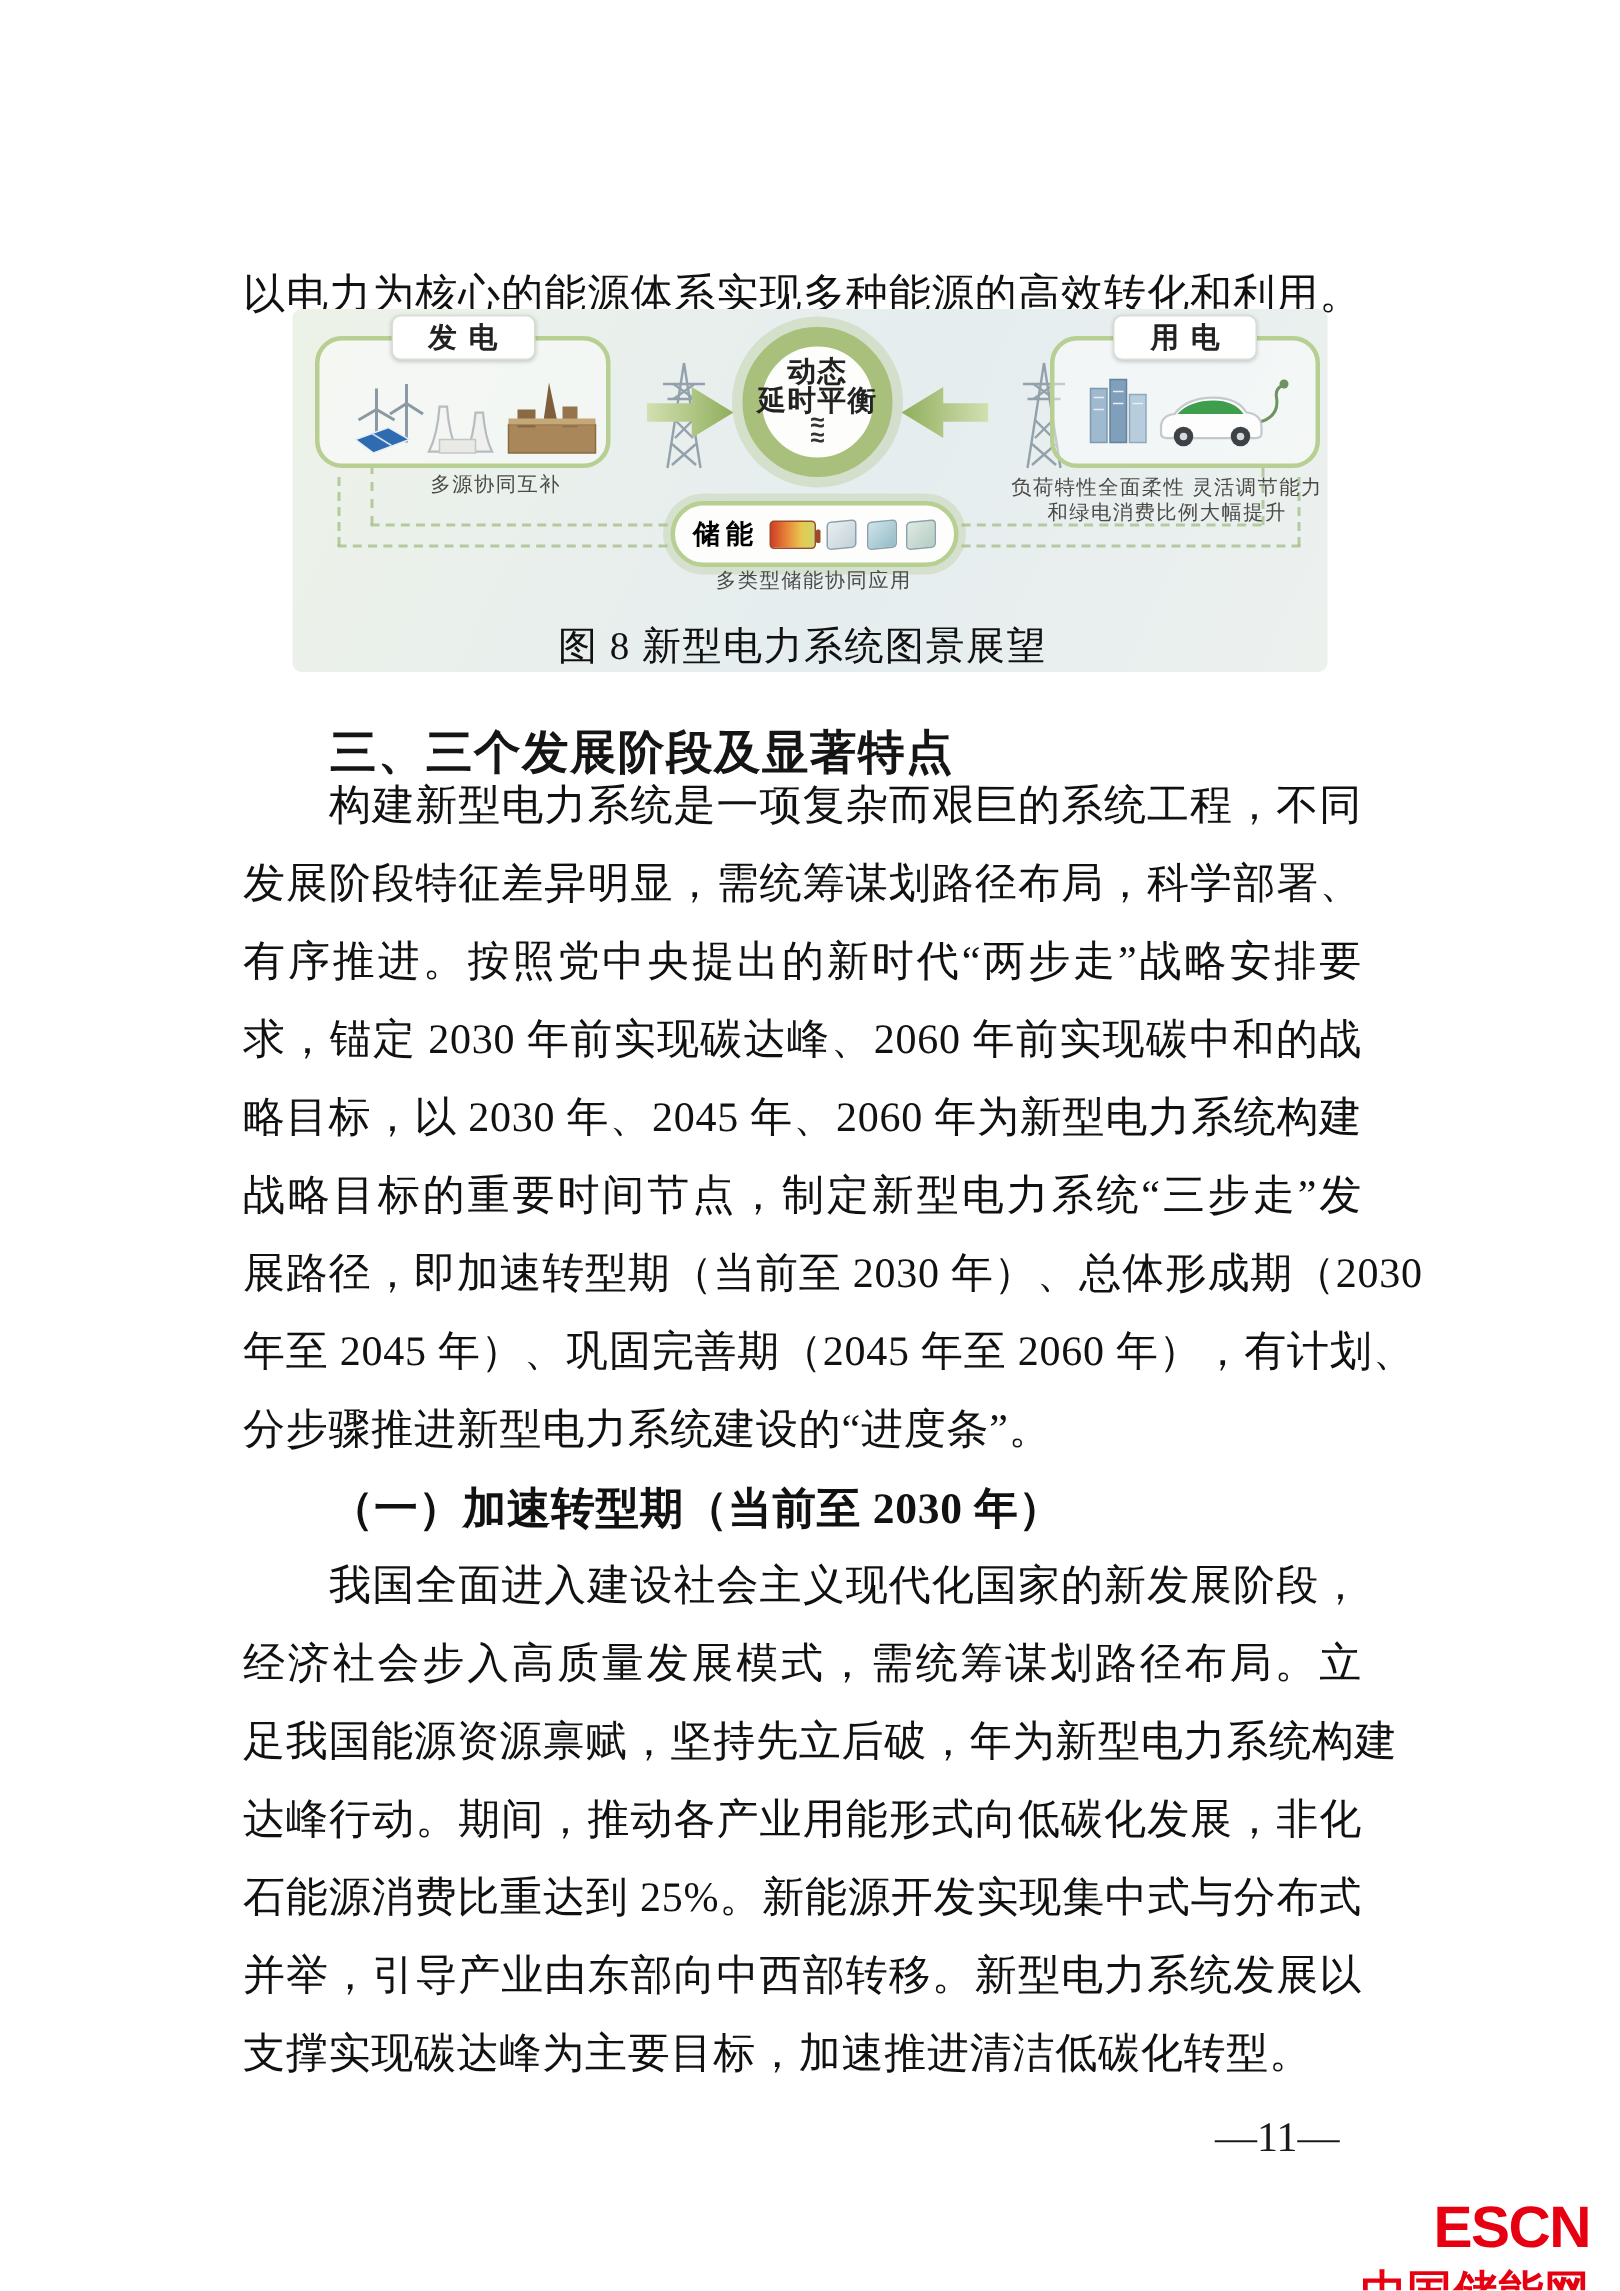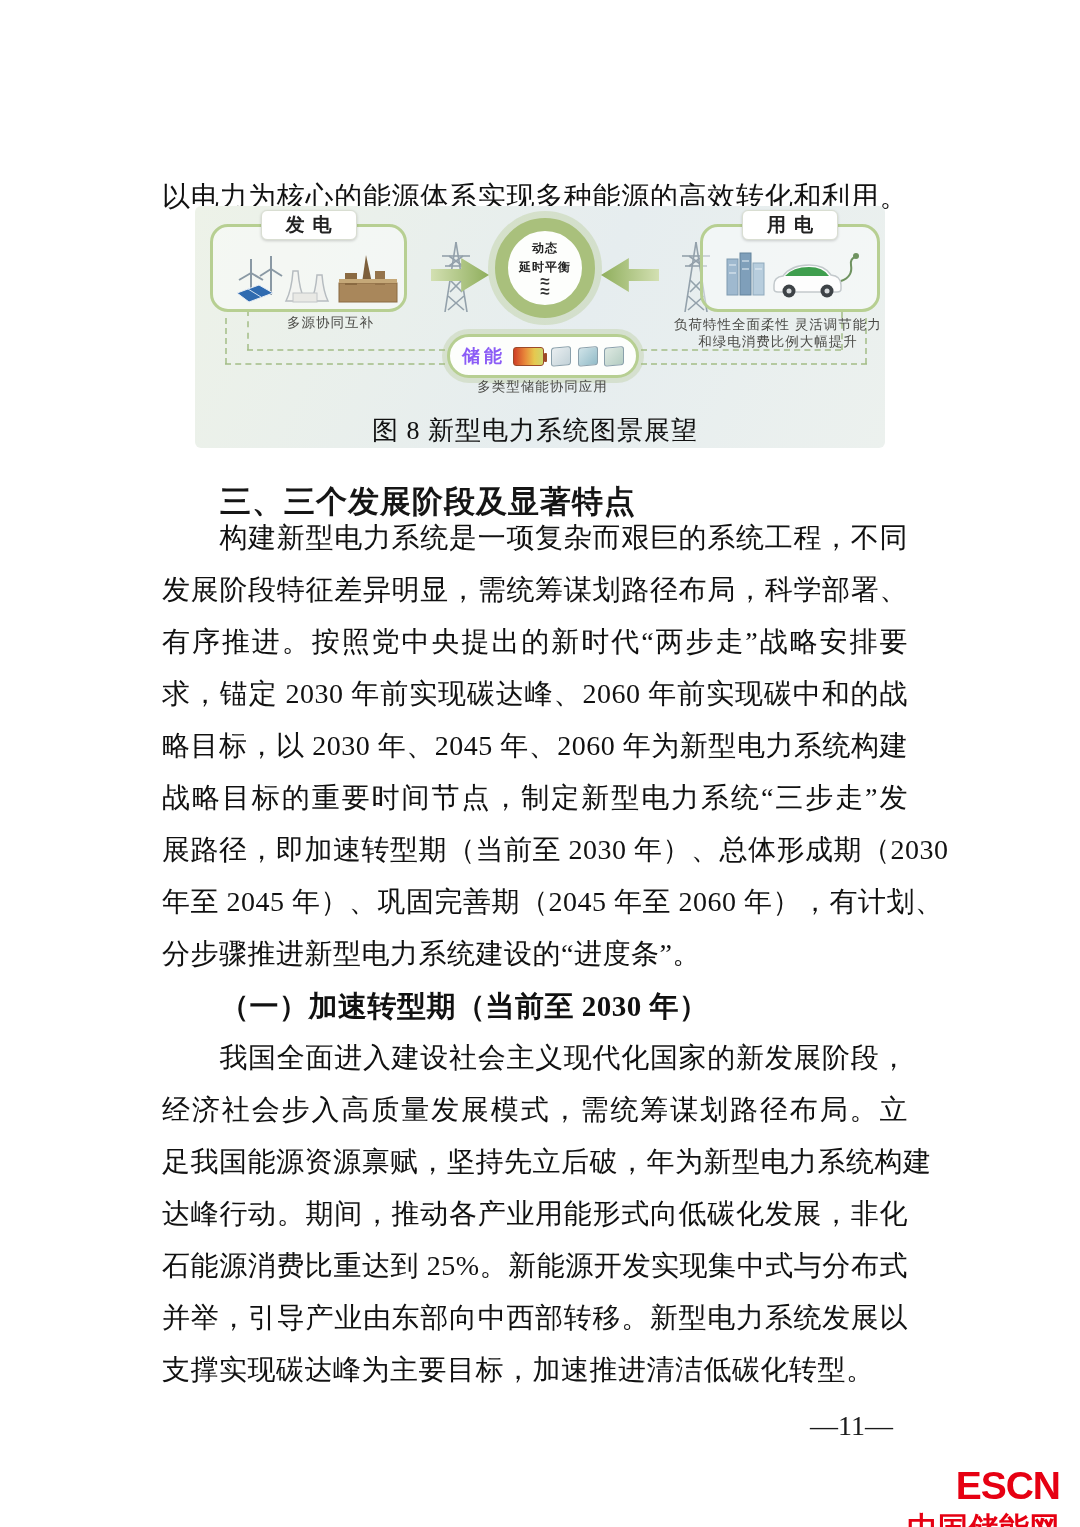--- a/index.html
+++ b/index.html
@@ -149,21 +149,21 @@
     position: absolute;
     left: 300px; top: 12px;
     width: 100px; height: 100px;
     border: 13px solid #a9c07c;
     border-radius: 50%;
     background: #fdfefc;
     box-shadow: 0 0 0 7px rgba(169,192,124,0.30);
     display: flex; flex-direction: column;
     align-items: center; justify-content: center;
   }
-  .ring-line { font-weight: 700; font-size: 12px; line-height: 19px; color: #222; letter-spacing: 1px; white-space: nowrap; }
+  .ring-line { font-weight: 700; font-size: 19px; line-height: 19px; color: #222; letter-spacing: 1px; white-space: nowrap; }
   .ring-sym  { font-size: 17px; line-height: 10px; color: #333; font-weight: 700; }
   
   .fig-arrow {
     position: absolute;
     width: 58px; height: 34px;
     top: 52px;
   }
   .arrow-to-right {
     left: 236px;
     background: linear-gradient(90deg, #d3e0b2, #8fae5c);
@@ -184,21 +184,21 @@
     left: 252px; top: 128px;
     width: 192px; height: 44px;
     background: #fdfefc;
     border: 3px solid #b7cf92;
     border-radius: 22px;
     box-shadow: 0 0 0 5px rgba(169,192,124,0.28);
     display: flex; align-items: center;
     gap: 7px;
     padding: 0 12px;
   }
-  .sto-label { font-weight: 700; font-size: 18px; letter-spacing: 4px; color: #8b5cf6; white-space: nowrap; }
+  .sto-label { font-weight: 700; font-size: 18px; letter-spacing: 4px; color: #000000; white-space: nowrap; }
   .battery {
     position: relative;
     width: 38px; height: 19px;
     border-radius: 3px;
     border: 1px solid #9c4a28;
     background: linear-gradient(90deg, #cf3f25 0%, #e8883a 38%, #e6c84f 70%, #cdd66a 100%);
   }
   .battery::after {
     content: ""; position: absolute; right: -4px; top: 5px;
     width: 3px; height: 9px; background: #9c4a28; border-radius: 1px;

